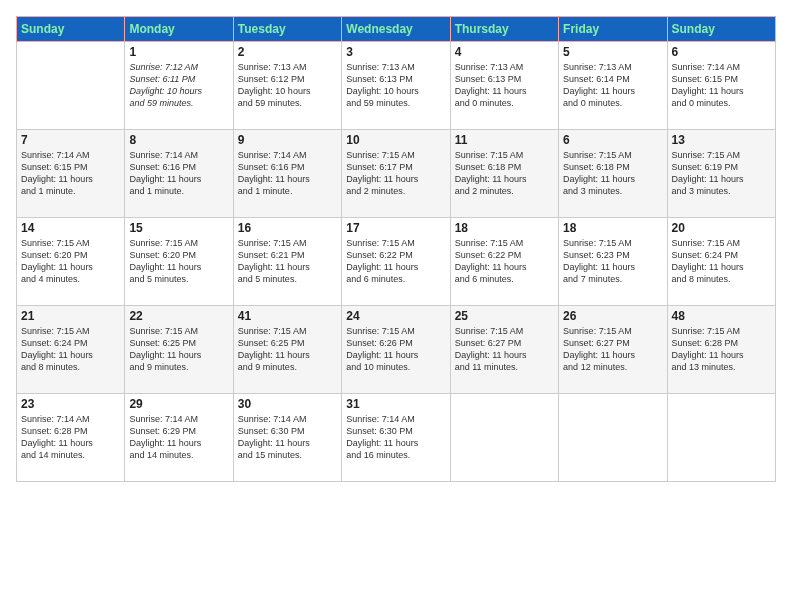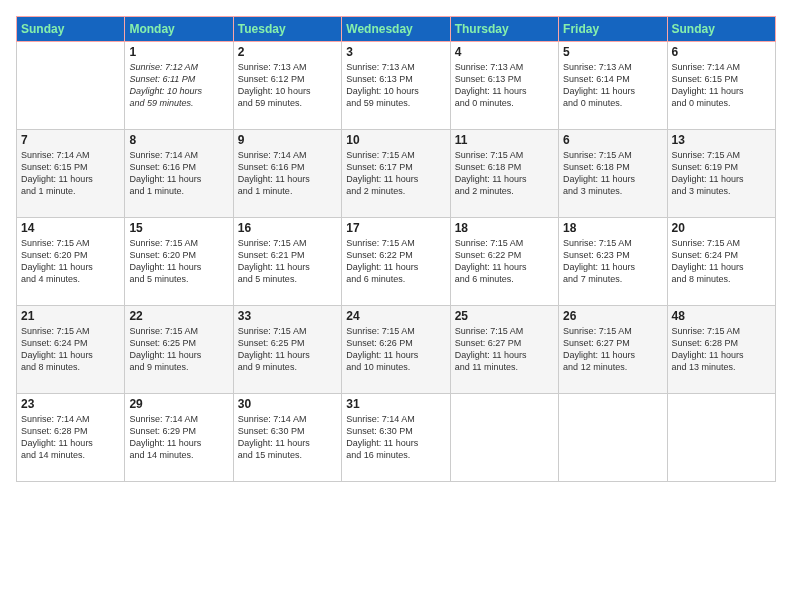--- a/index.html
+++ b/index.html
@@ -258,21 +258,21 @@
 and 8 minutes.</div>
           </td>
           <td>
             <span class="day-num">22</span>
             <div class="cell-info" style="white-space: pre-line;">Sunrise: 7:15 AM
 Sunset: 6:25 PM
 Daylight: 11 hours
 and 9 minutes.</div>
           </td>
           <td>
-            <span class="day-num">33</span>
+            <span class="day-num">41</span>
             <div class="cell-info" style="white-space: pre-line;">Sunrise: 7:15 AM
 Sunset: 6:25 PM
 Daylight: 11 hours
 and 9 minutes.</div>
           </td>
           <td>
             <span class="day-num">24</span>
             <div class="cell-info" style="white-space: pre-line;">Sunrise: 7:15 AM
 Sunset: 6:26 PM
 Daylight: 11 hours

